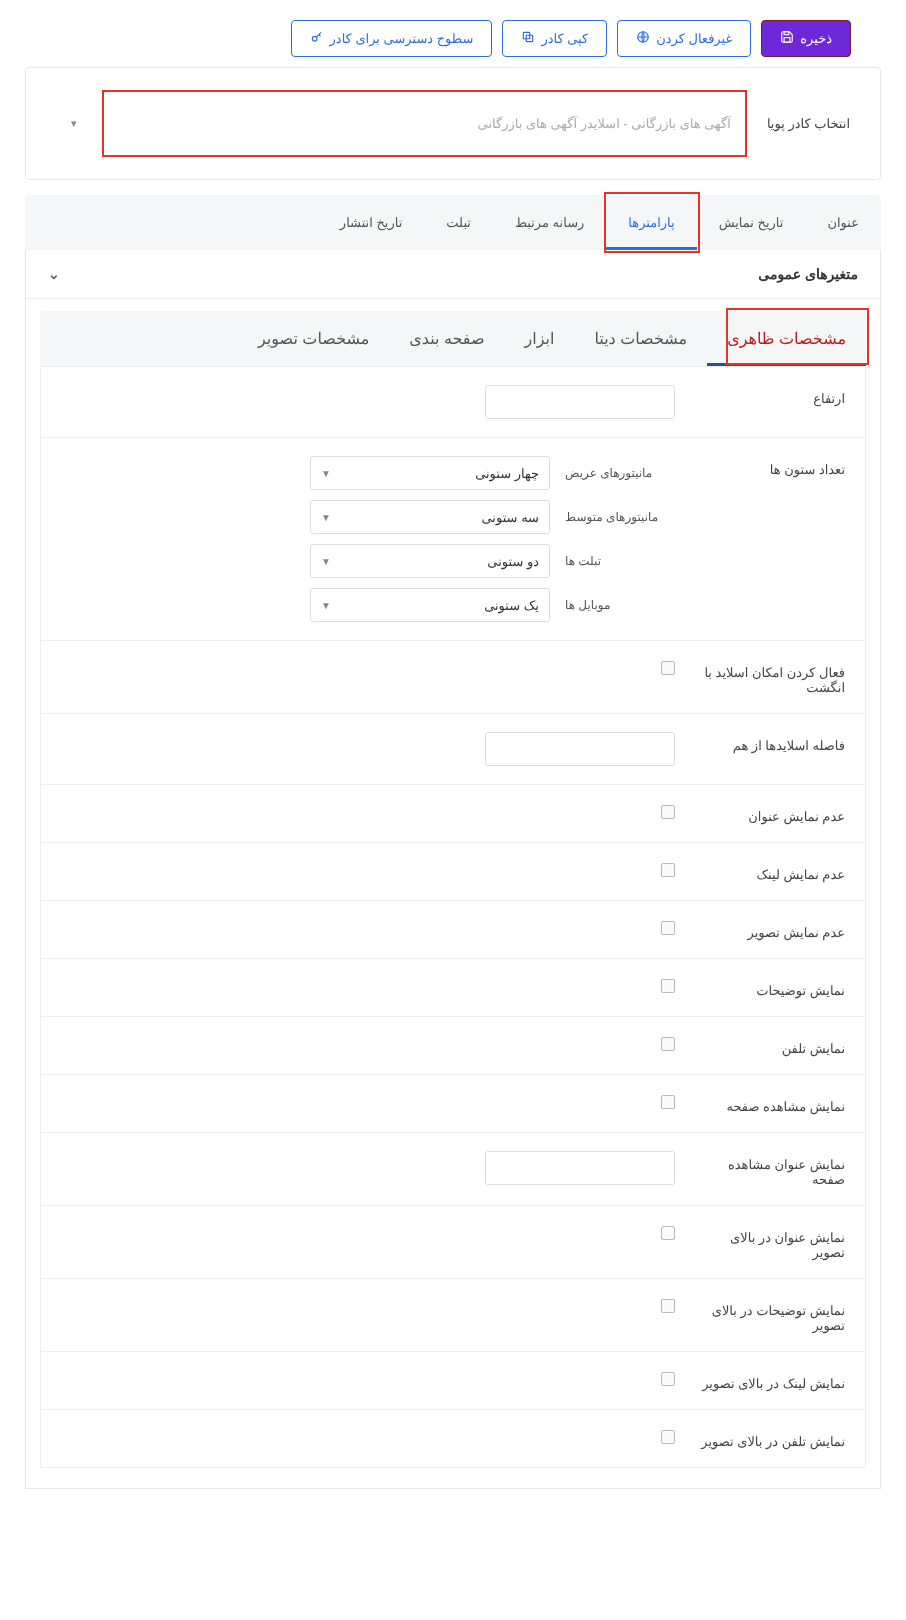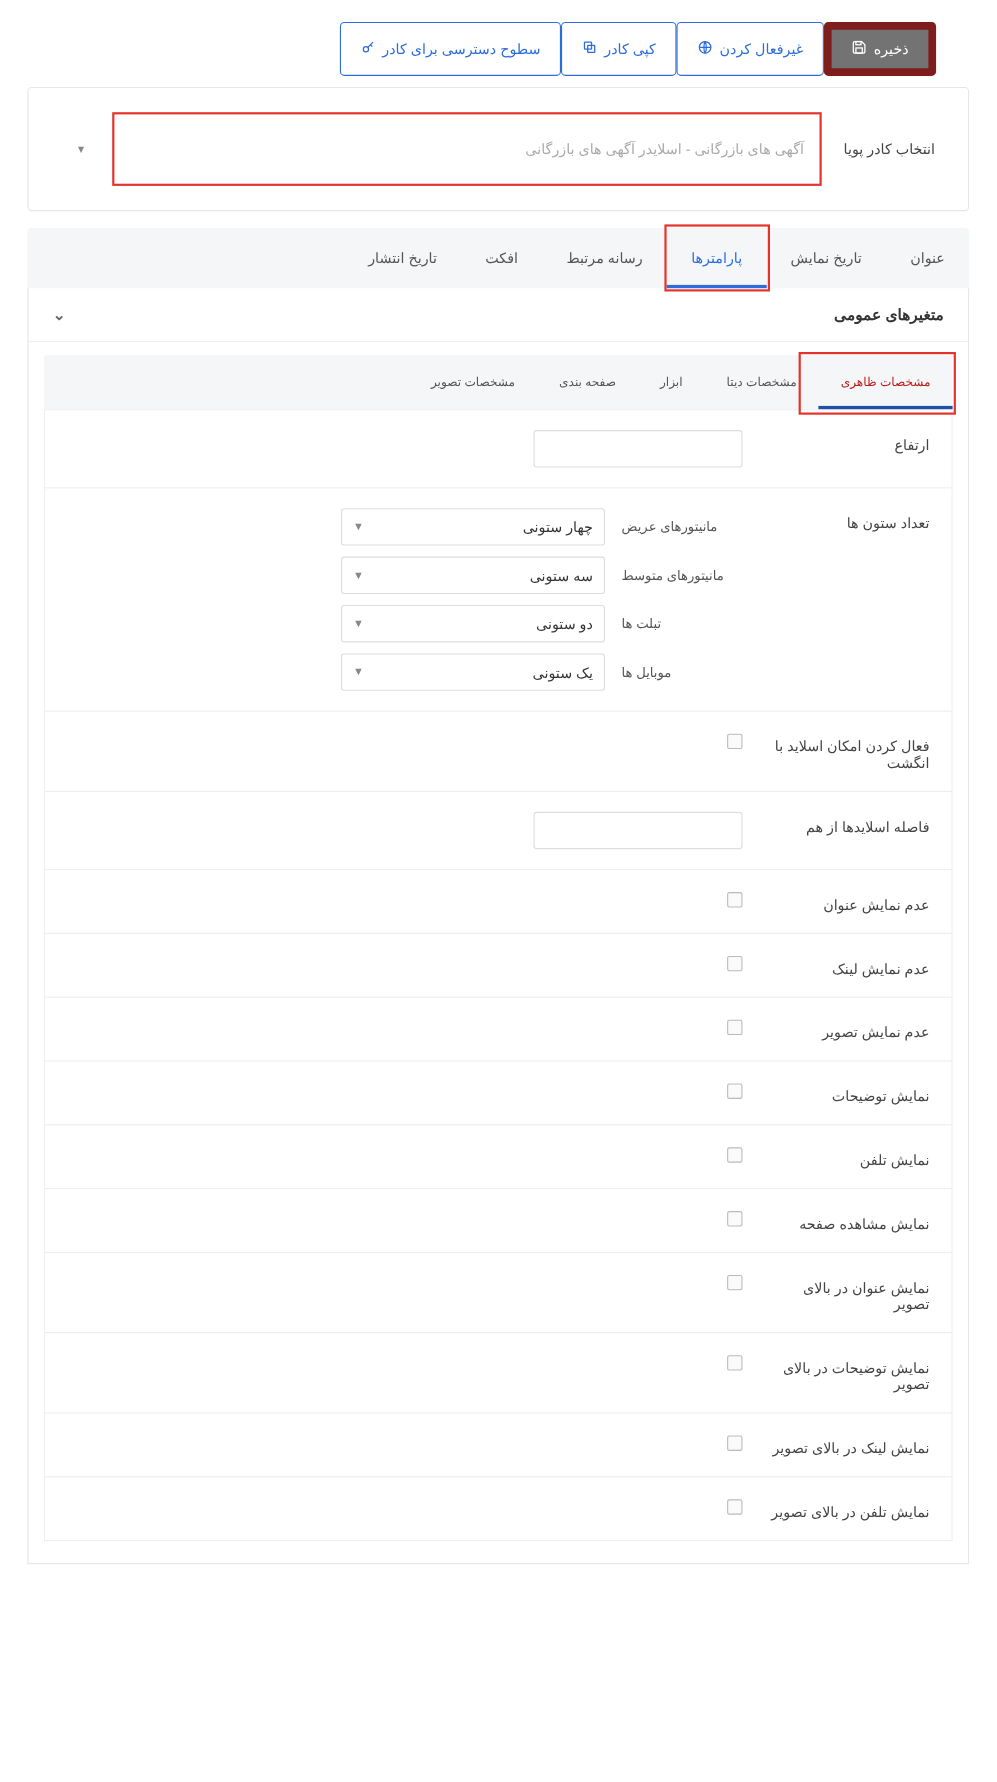--- a/index.html
+++ b/index.html
@@ -10,39 +10,40 @@
   color: #333;
   direction: rtl;
 }
 .container {
   width: 906px;
   margin: 0 auto;
   padding: 10px 0;
 }
 .top-bar {
   display: flex;
+  gap: 10px;
   padding: 10px 55px 10px 55px;
   justify-content: flex-end;
   direction: ltr;
 }
 .btn {
   padding: 9px 18px;
   border-radius: 4px;
   font-size: 13px;
   cursor: pointer;
   display: inline-flex;
   align-items: center;
   gap: 6px;
   background: #fff;
   white-space: nowrap;
 }
 .btn-save {
-  background: #737373;
+  background: #6d28d9;
   color: #fff;
-  border: 7px solid #7f1d1d;
+  border: 1px solid #7f1d1d;
 }
 .btn-outline {
   border: 1px solid #2d6cdf;
   color: #2d6cdf;
   background: #fff;
 }
 .icon { width: 14px; height: 14px; display: inline-block; }
 
 .panel {
   margin: 0 25px 15px 25px;
@@ -131,21 +132,21 @@
   padding: 12px 14px 0 14px;
   position: relative;
 }
 .subtabs {
   background: #f5f6f7;
   display: flex;
   border-radius: 2px;
 }
 .subtab {
   padding: 18px 20px;
-  font-size: 11px;
+  font-size: 16px;
   color: #555;
   cursor: pointer;
   position: relative;
 }
 .subtab.active { color: #b91c1c; }
 .subtab.active::after {
   content: '';
   position: absolute;
   bottom: 0;
   right: 0;
@@ -270,21 +271,21 @@
       </div>
       <span class="caret-down">▾</span>
     </div>
   </div>
 
   <div class="tabs" style="position:relative;">
     <div class="tab">عنوان</div>
     <div class="tab">تاریخ نمایش</div>
     <div class="tab active" id="tab-params">پارامترها</div>
     <div class="tab">رسانه مرتبط</div>
-    <div class="tab">افکت</div>
+    <div class="tab">تبلت</div>
     <div class="tab">تاریخ انتشار</div>
     <div class="tab-highlight" id="params-highlight" style="top: -3px; right: 181px; width: 96px; height: 61px;"></div>
   </div>
 
   <div class="content">
     <div class="accordion-header">
       <span>متغیرهای عمومی</span>
       <span class="chevron">⌄</span>
     </div>
 
@@ -364,20 +365,24 @@
         <div class="row-control"><span class="checkbox"></span></div>
       </div>
       <div class="form-row cb-row">
         <div class="row-label">نمایش تلفن</div>
         <div class="row-control"><span class="checkbox"></span></div>
       </div>
       <div class="form-row cb-row">
         <div class="row-label">نمایش مشاهده صفحه</div>
         <div class="row-control"><span class="checkbox"></span></div>
       </div>
+      <div class="form-row">
+        <div class="row-label">نمایش عنوان مشاهده صفحه</div>
+        <div class="row-control"><input class="text-input" type="text" style=""></div>
+      </div>
       <div class="form-row cb-row">
         <div class="row-label">نمایش عنوان در بالای تصویر</div>
         <div class="row-control"><span class="checkbox"></span></div>
       </div>
       <div class="form-row cb-row">
         <div class="row-label">نمایش توضیحات در بالای تصویر</div>
         <div class="row-control"><span class="checkbox"></span></div>
       </div>
       <div class="form-row cb-row">
         <div class="row-label">نمایش لینک در بالای تصویر</div>

